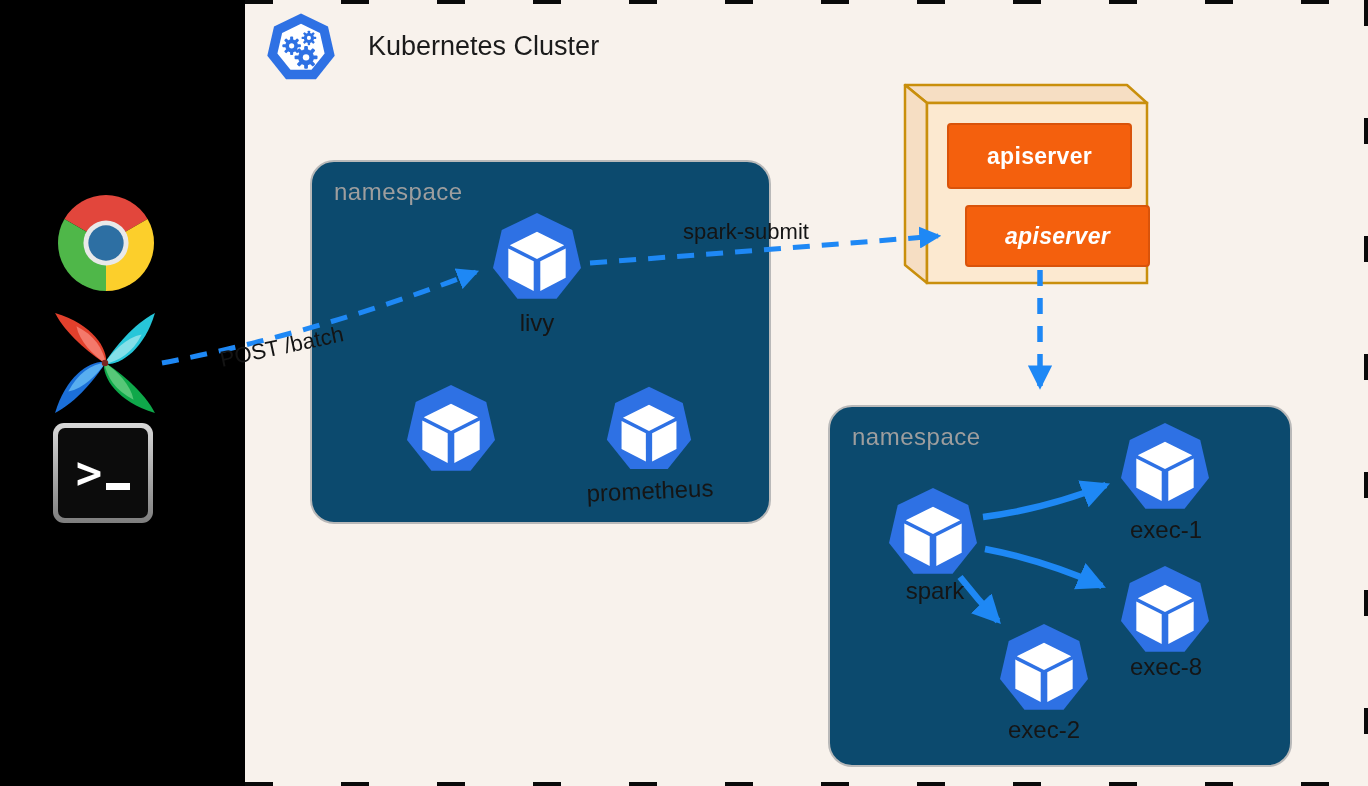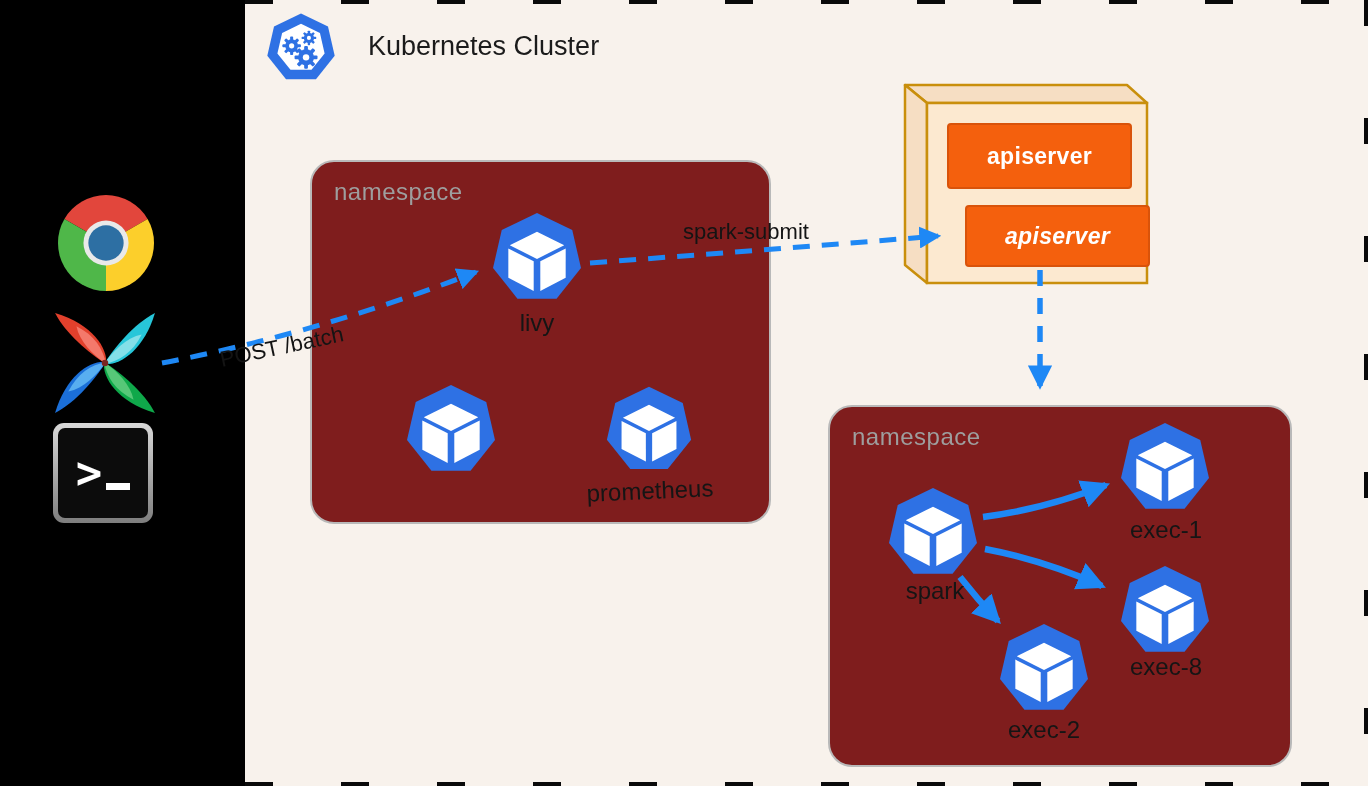--- a/index.html
+++ b/index.html
@@ -3,21 +3,21 @@
 <meta charset="utf-8">
 <style>
   html,body{margin:0;padding:0;width:1368px;height:786px;background:#000;overflow:hidden;
     font-family:"Liberation Sans","DejaVu Sans",sans-serif;}
   .canvas{position:relative;width:1368px;height:786px;background:#000;}
   .panel{position:absolute;left:245px;top:0;width:1123px;height:786px;background:#f8f2ec;z-index:1;}
   .sketch-dash-h{position:absolute;height:4px;left:245px;width:1123px;z-index:2;
     background:repeating-linear-gradient(90deg,#0a0a0a 0 28px,transparent 28px 96px);}
   .sketch-dash-v{position:absolute;width:4px;left:1364px;top:0;height:786px;z-index:2;
     background:repeating-linear-gradient(180deg,#0a0a0a 0 26px,transparent 26px 118px);}
-  .ns-box{position:absolute;background:#7f1d1d;border:2.5px solid #b9b9b9;border-radius:24px;z-index:2;}
+  .ns-box{position:absolute;background:#0c4a6e;border:2.5px solid #b9b9b9;border-radius:24px;z-index:2;}
   .ns-label{position:absolute;left:22px;top:16px;font-size:24px;color:#9e9e9e;letter-spacing:.5px;}
   .overlay{position:absolute;left:0;top:0;width:1368px;height:786px;z-index:3;pointer-events:none;}
   .pod{position:absolute;width:94px;height:94px;z-index:4;}
   .pod svg{width:100%;height:100%;}
   .pod-label{position:absolute;width:280px;text-align:center;font-size:24px;color:#151515;z-index:4;}
   .cp-btn{position:absolute;background:#f4600d;border:2px solid #d9530a;border-radius:4px;
     display:flex;align-items:center;justify-content:center;color:#fff;font-weight:bold;
     font-size:23px;z-index:4;letter-spacing:.3px;}
   .edge-label{position:absolute;font-size:22px;color:#141414;z-index:4;white-space:nowrap;}
   .title{position:absolute;left:368px;top:31px;font-size:27px;font-weight:500;color:#1b1b1b;z-index:4;}

